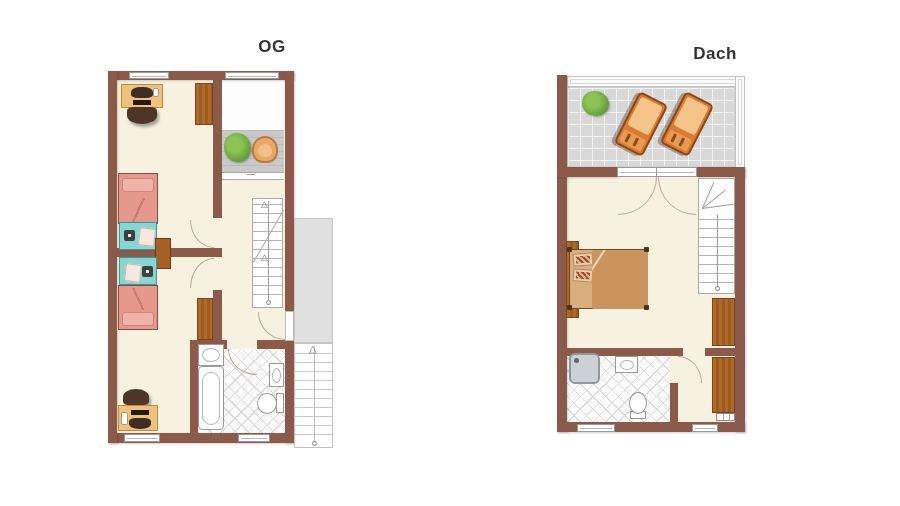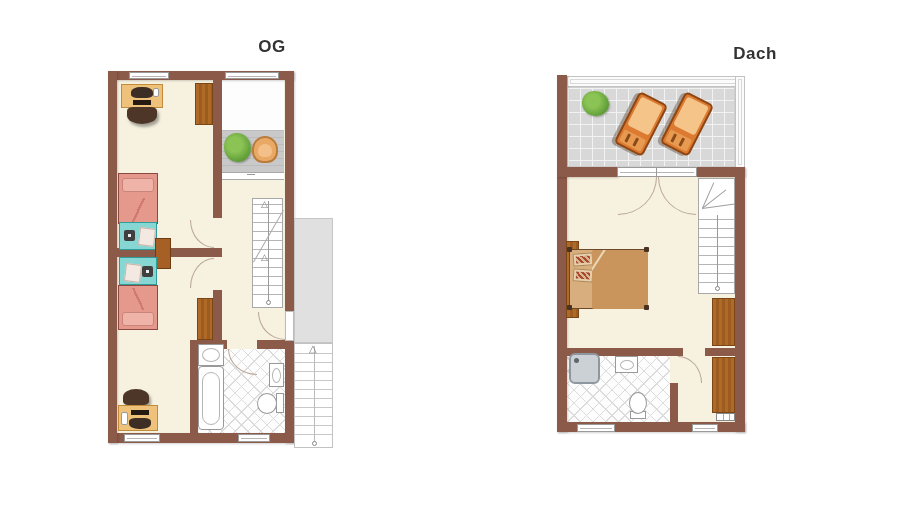--- a/index.html
+++ b/index.html
@@ -184,21 +184,21 @@
     <div class="fix" style="left:276px;top:393px;width:8px;height:20px;"></div>
     <div class="fix oval" style="left:257px;top:393px;width:20px;height:21px;"></div>
 
     <div class="plant" style="left:224px;top:133px;width:27px;height:29px;"></div>
     <div class="wchair" style="left:252px;top:136px;width:26px;height:27px;">
         <i></i>
       </div>
   </div>
 
   <div class="plan">
-    <div class="title" style="left:728px;top:44px;width:54px;">Dach</div>
+    <div class="title" style="left:688px;top:44px;width:54px;">Dach</div>
 
     <div class="rail" style="left:567px;top:76px;width:178px;height:11px;">
         <i></i>
       </div>
     <div class="rail" style="left:735px;top:76px;width:10px;height:92px;">
         <i></i>
       </div>
     <div class="tilegrid" style="left:567px;top:87px;width:168px;height:80px;"></div>
 
     <div class="floor" style="left:567px;top:177px;width:168px;height:245px;"></div>

